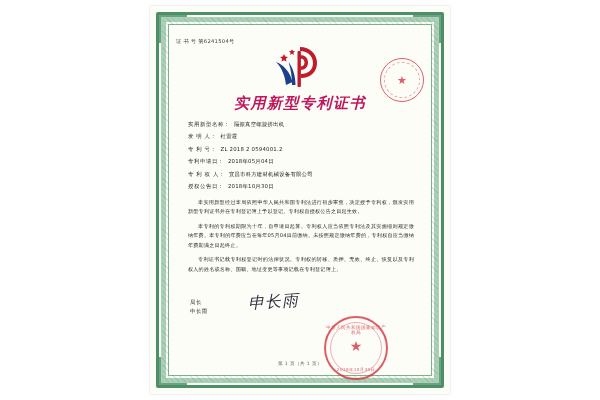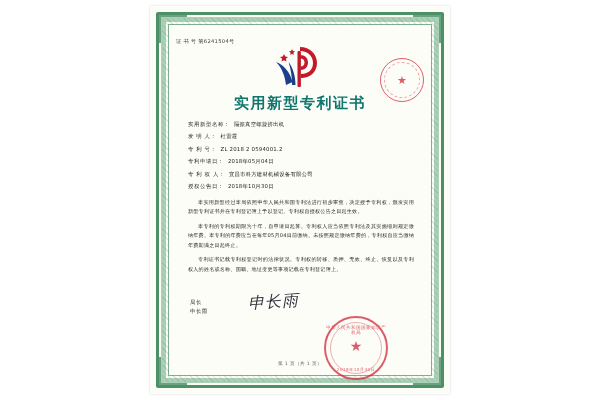--- a/index.html
+++ b/index.html
@@ -129,22 +129,23 @@
 
   .title {
     position: absolute;
     left: 0;
     right: 0;
     top: 64px;
     text-align: center;
     font-family: "DejaVu Sans", sans-serif;
     font-weight: bold;
     font-size: 15px;
-    color: #0f766e;
+    color: #be185d;
     letter-spacing: 1.5px;
+    font-style: italic;
   }
 
   .fields {
     position: absolute;
     left: 14px;
     right: 8px;
     top: 92px;
   }
   .field {
     display: flex;

